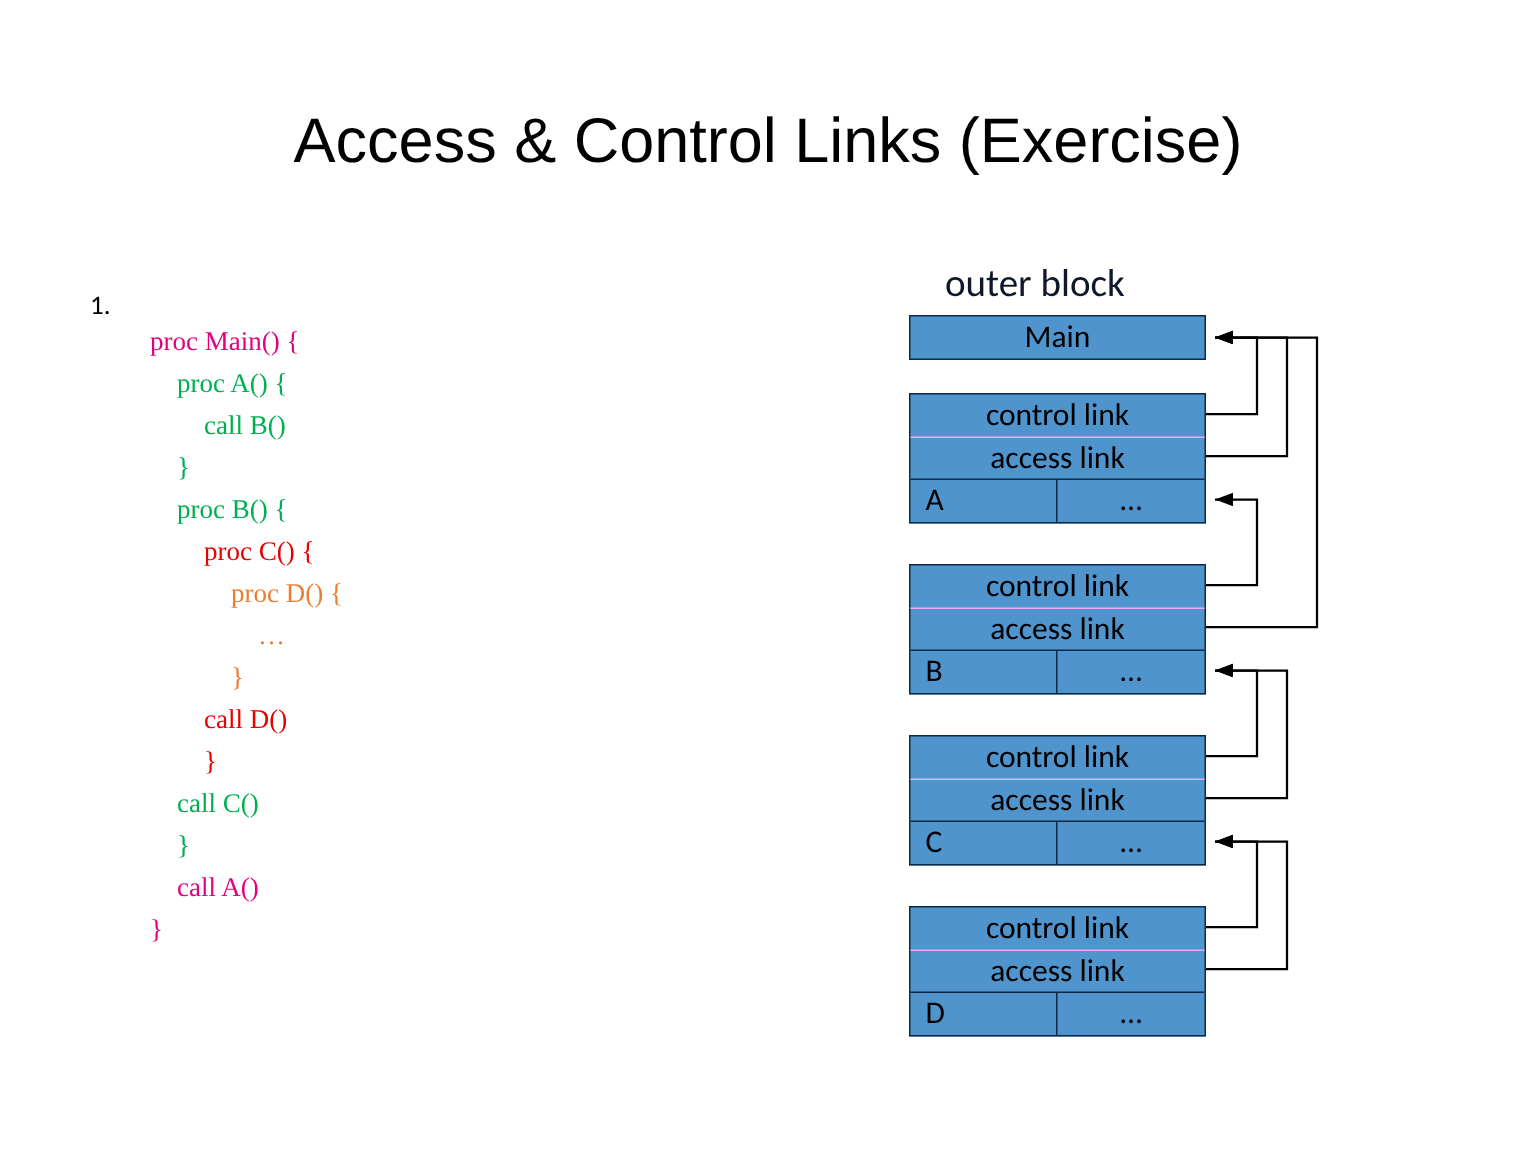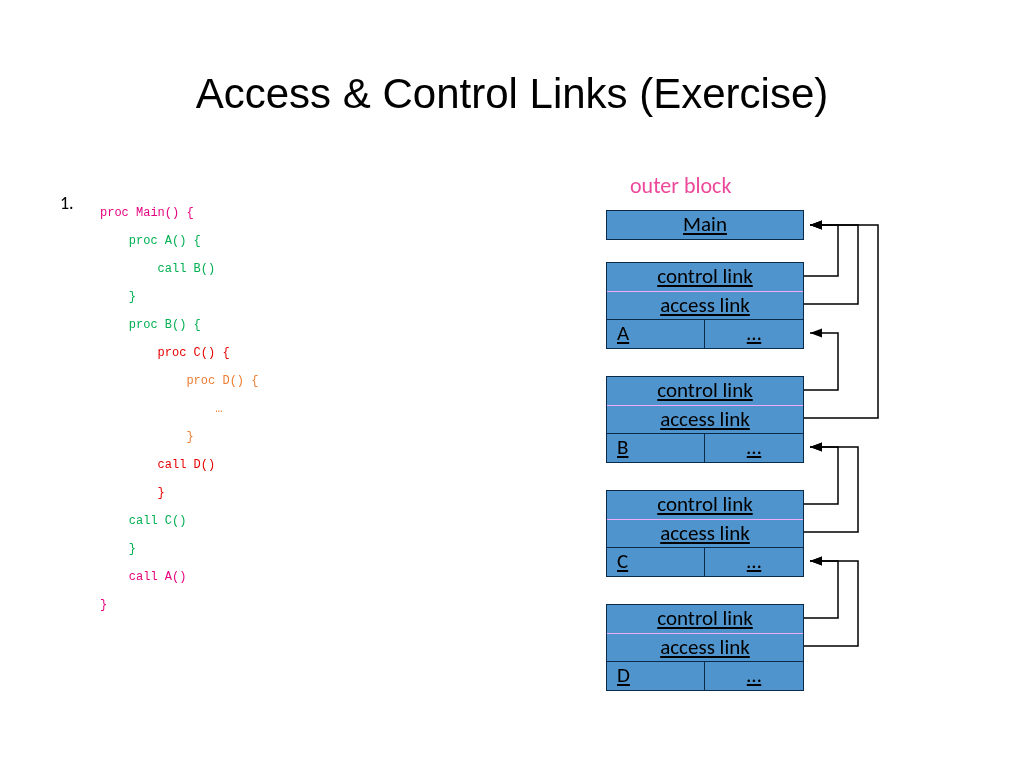--- a/index.html
+++ b/index.html
@@ -30,46 +30,45 @@
   .list-num {
     position: absolute;
     left: 60px;
     top: 192px;
     font-size: 18px;
     color: #000;
   }
   .code {
     position: absolute;
     left: 100px;
-    top: 199px;
-    font-family: Liberation Mono, monospace;
-    font-size: 12px;
+    top: 213px;
+    font-family: Liberation Serif, serif;
+    font-size: 18px;
     line-height: 28px;
     white-space: pre;
   }
   .c-magenta { color: #e6007e; }
   .c-green   { color: #00b050; }
   .c-red     { color: #e60000; }
   .c-orange  { color: #ed7d31; }
 
   
   .outer-label {
     position: absolute;
     left: 630px;
     top: 172px;
-    font-size: 22px;
-    color: #ec4899;
+    font-size: 26px;
+    color: #0f172a;
   }
   .frame {
     position: absolute;
     width: 198px;
     border: 1px solid #0a2a4a;
     background: #4f94cd;
     box-sizing: border-box;
-    text-decoration: underline;
   }
   .cell {
     box-sizing: border-box;
     border-top: 1px solid #f0abfc;
     text-align: center;
     font-size: 21px;
     height: 28px;
     line-height: 26px;
     color: #000;
   }

